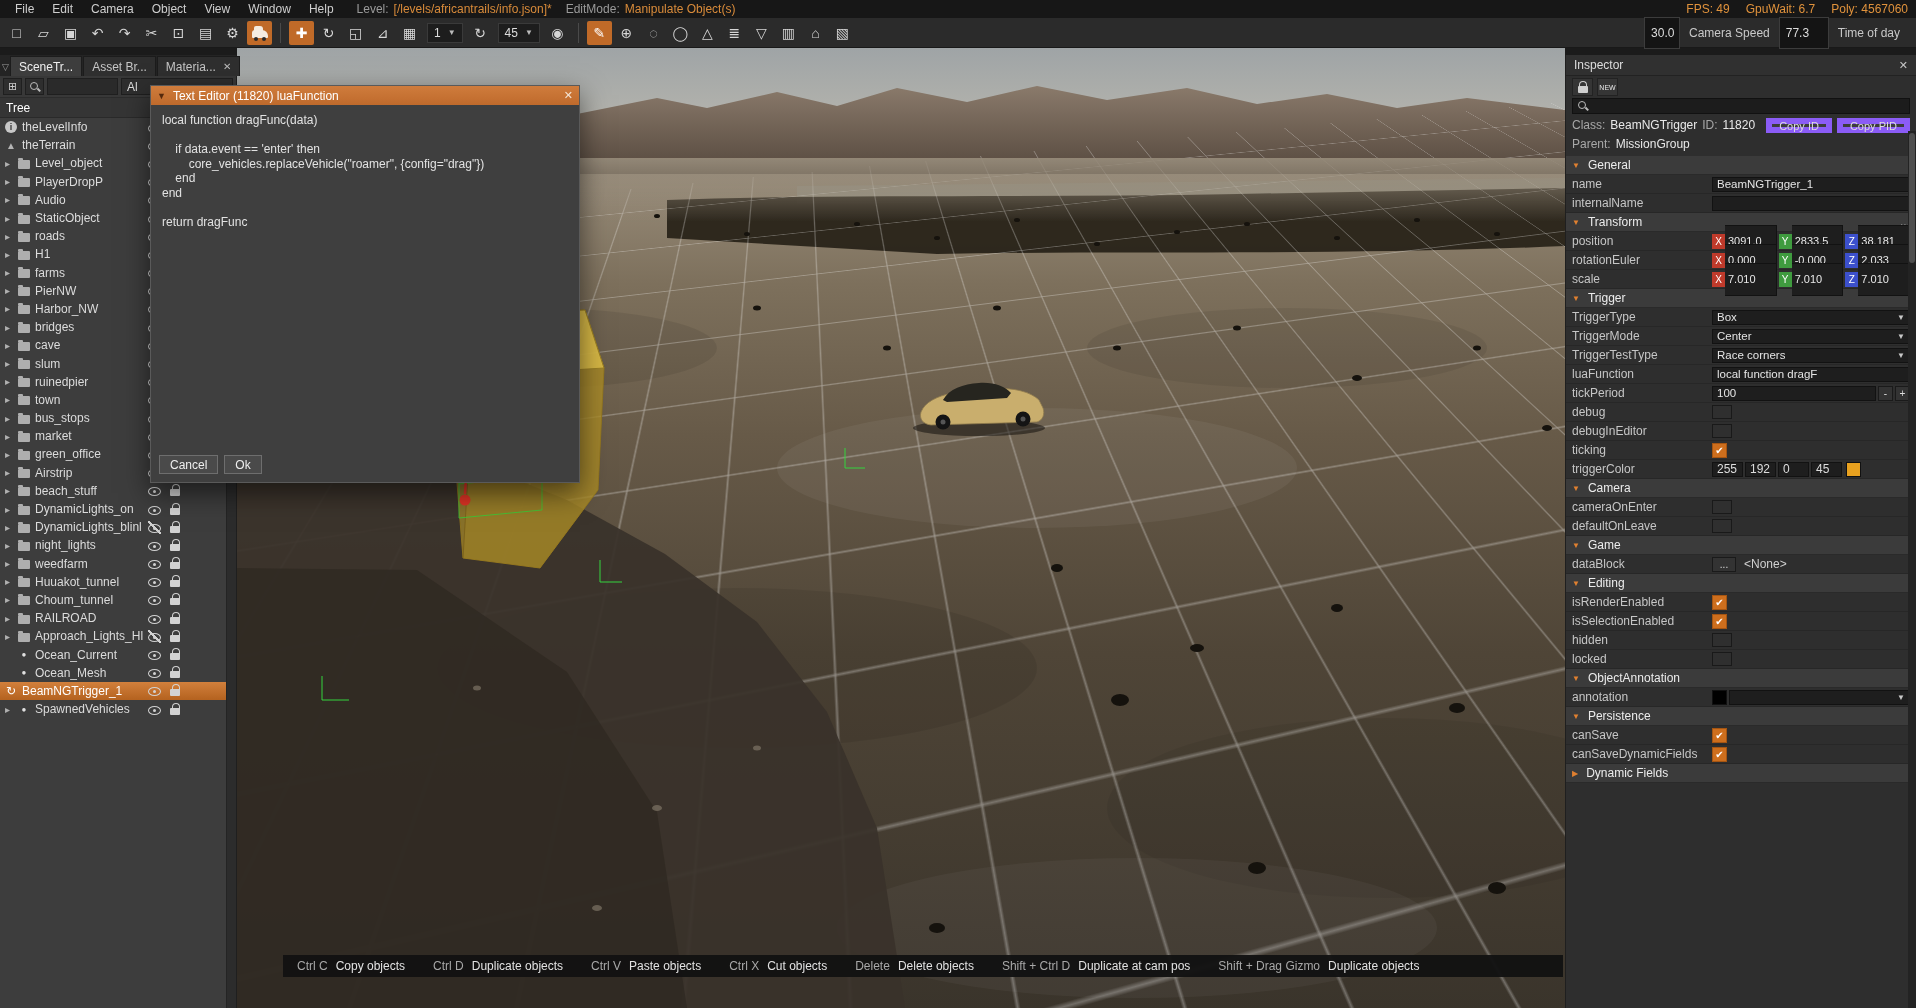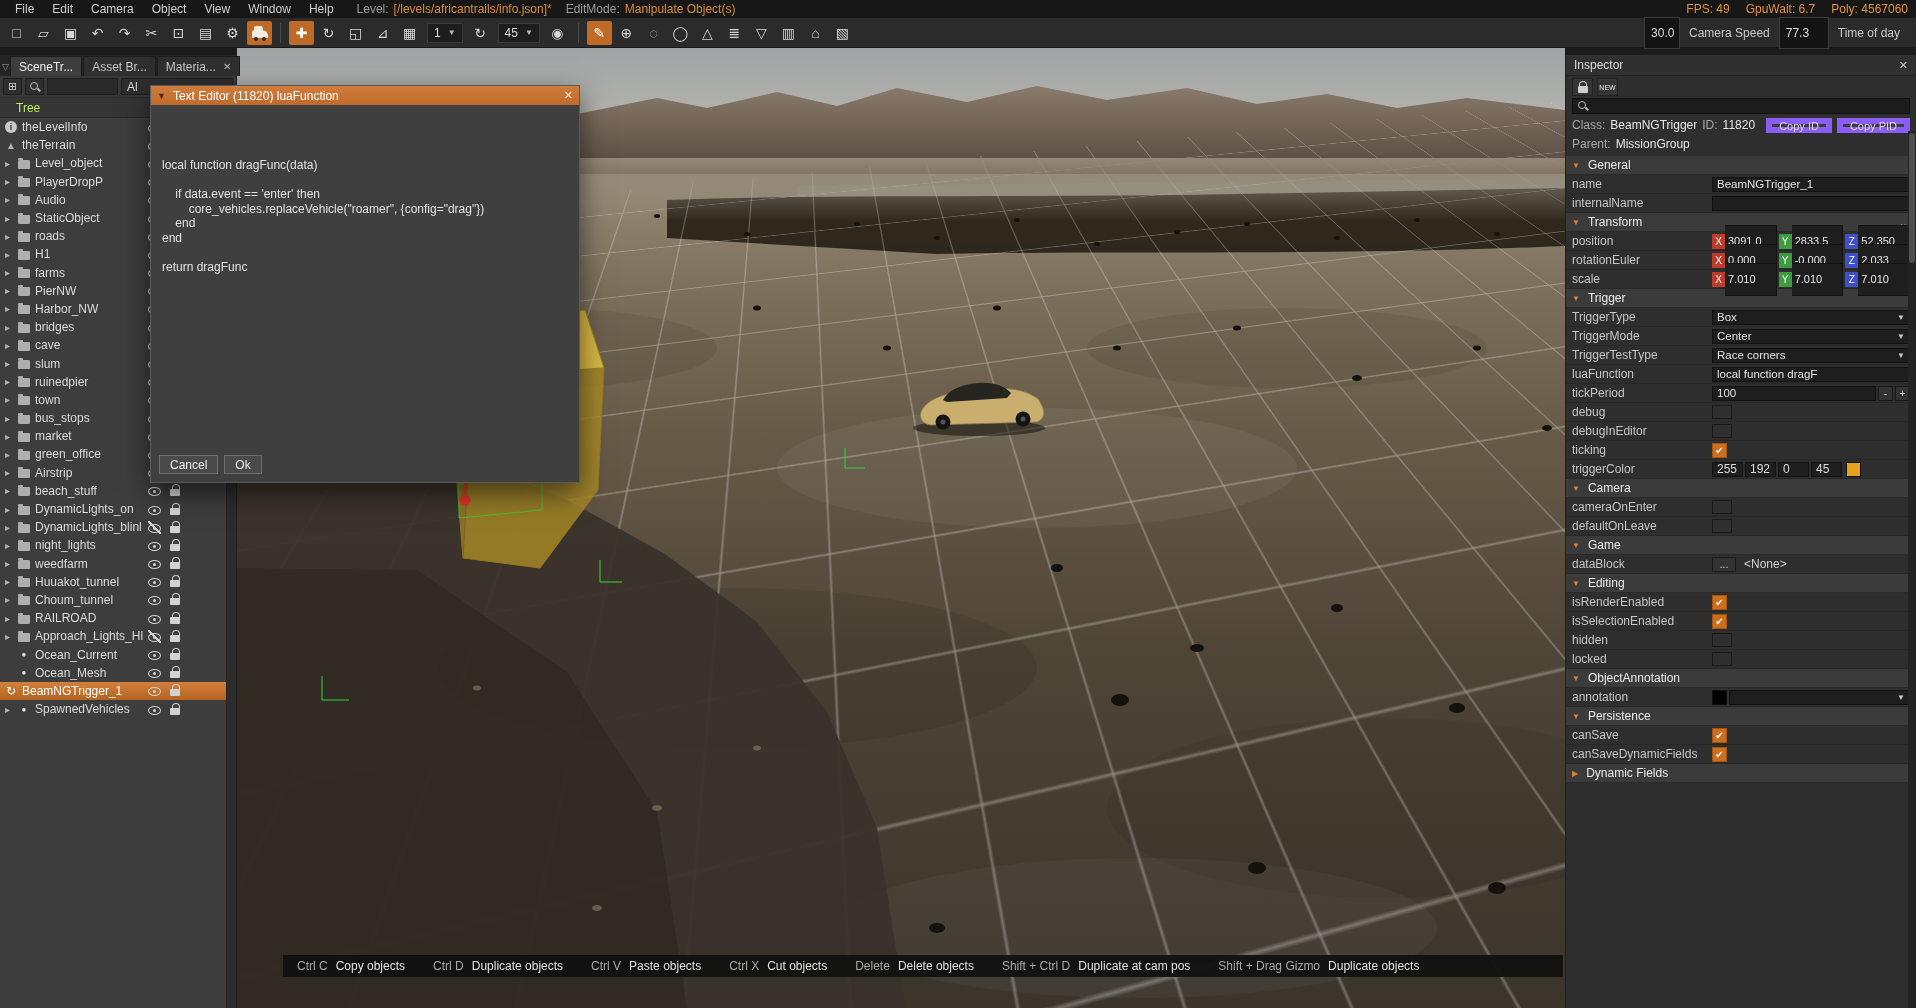--- a/index.html
+++ b/index.html
@@ -46,21 +46,21 @@
   #left-tabs { height:21px; background:#242424; display:flex; align-items:flex-end; padding-left:2px; gap:1px; }
   #tabs-lead { width:15px; color:#9f9f9f; font-size:9px; text-align:center; padding-bottom:4px; }
   .ltab { height:20px; background:#2f2f2f; color:#c6c6c6; display:flex; align-items:center; padding:0 8px;
     border:1px solid #1c1c1c; border-bottom:none; white-space:nowrap; }
   .ltab.active { background:#3d3d3d; color:#eee; }
   .tab-close { margin-left:7px; color:#bbb; font-size:10px; }
   #filter-row { height:22px; display:flex; align-items:center; gap:3px; padding:0 3px; background:#383838; border-bottom:1px solid #2c2c2c; }
   .fbtn { width:19px; height:17px; background:#2e2e2e; border:1px solid #1f1f1f; display:flex; align-items:center; justify-content:center; color:#ccc; font-size:11px; }
   #filter-search { height:17px; flex:1; background:#2a2a2a; border:1px solid #1f1f1f; display:flex; align-items:center; padding:0 4px; }
   #filter-dd { height:17px; width:112px; background:#2e2e2e; border:1px solid #1f1f1f; display:flex; align-items:center; padding:0 5px; color:#ddd; overflow:hidden; }
-  #tree-label { height:20px; line-height:20px; padding-left:16px; color:#bef264; background:#353535; border-bottom:1px solid #2a2a2a; }
+  #tree-label { height:20px; line-height:20px; padding-left:6px; color:#ffffff; background:#353535; border-bottom:1px solid #2a2a2a; }
   #tree { position:absolute; top:63px; left:0; right:10px; bottom:0; overflow:hidden; }
   .trow { height:18.2px; display:flex; align-items:center; padding-left:5px; padding-right:46px; color:#dcdcdc; }
   .trow.sel { background:linear-gradient(#d2803c,#b4621f); color:#fff; }
   .chev { width:13px; flex:none; color:#b0b0b0; font-size:10px; }
   .ticon { flex:none; margin-right:5px; display:inline-flex; align-items:center; justify-content:center; }
   .ticon.folder { width:12px; height:9px; background:#aeaeae; border-radius:1px; position:relative; margin-top:2px; }
   .ticon.folder::before { content:""; position:absolute; left:0; top:-2px; width:5px; height:2px; background:#aeaeae; border-radius:1px 1px 0 0; }
   .ticon.info { width:12px; height:12px; border-radius:50%; background:#c8c8c8; color:#333; font-size:9px; font-weight:bold; }
   .ticon.terrain { color:#b5b5b5; font-size:10px; width:12px; }
   .ticon.circle { color:#e0e0e0; font-size:8px; width:12px; }
@@ -97,21 +97,21 @@
   .sb-desc { color:#e2e2e2; }
 
   
   #dialog { position:absolute; left:150px; top:85px; width:430px; height:398px; background:#3f3f3f;
     border:1px solid #5a5a5a; box-shadow:0 10px 26px rgba(0,0,0,.55); z-index:60; }
   #dialog-title { height:19px; background:linear-gradient(#cf7c3c,#bf6a2c); display:flex; align-items:center; padding:0 6px; color:#fff; }
   .dlg-tri { font-size:9px; color:#55290d; margin-right:7px; }
   #dialog-title .title-text { flex:1; }
   .dlg-close { color:#f5e5d5; font-size:11px; }
   #dialog-code { position:absolute; top:19px; left:0; right:0; bottom:34px; padding:8px 11px;
-    font-size:12px; line-height:14.5px; color:#e2e2e2; white-space:pre; overflow:hidden;margin-top:45px; }
+    font-size:12px; line-height:14.5px; color:#e2e2e2; white-space:pre; overflow:hidden; }
   #dialog-buttons { position:absolute; left:8px; bottom:8px; display:flex; gap:6px; }
   .dlg-btn { height:19px; padding:0 10px; background:#4a4a4a; border:1px solid #6e6e6e; color:#eee; display:flex; align-items:center; }
 
   
   #inspector { position:absolute; right:0; top:55px; width:351px; bottom:0; background:#2e2e2e; border-left:1px solid #1f1f1f; z-index:10; }
   #insp-header { height:21px; background:#303030; display:flex; align-items:center; padding:0 8px; border-bottom:1px solid #222; color:#ddd; }
   #insp-header .close { margin-left:auto; color:#c6c6c6; font-size:11px; }
   #insp-toolbar { height:22px; display:flex; align-items:center; gap:4px; padding:2px 6px; }
   .ibtn { width:21px; height:18px; background:#353535; border:1px solid #222; display:flex; align-items:center; justify-content:center; }
   .ibtn .lock::before { border-color:#cfcfcf; } .ibtn .lock::after { background:#cfcfcf; }
@@ -733,21 +733,21 @@
           <span class="axis-group">
             <span class="axis ax-x">X</span>
             <span class="axis-fld">3091.0</span>
           </span>
           <span class="axis-group">
             <span class="axis ax-y">Y</span>
             <span class="axis-fld">2833.5</span>
           </span>
           <span class="axis-group">
             <span class="axis ax-z">Z</span>
-            <span class="axis-fld">52.350</span>
+            <span class="axis-fld">38.181</span>
           </span>
         </div>
       </div>
       <div class="irow">
         <span class="ilabel">rotationEuler</span>
         <div class="ival">
           <span class="axis-group">
             <span class="axis ax-x">X</span>
             <span class="axis-fld">0.000</span>
           </span>

